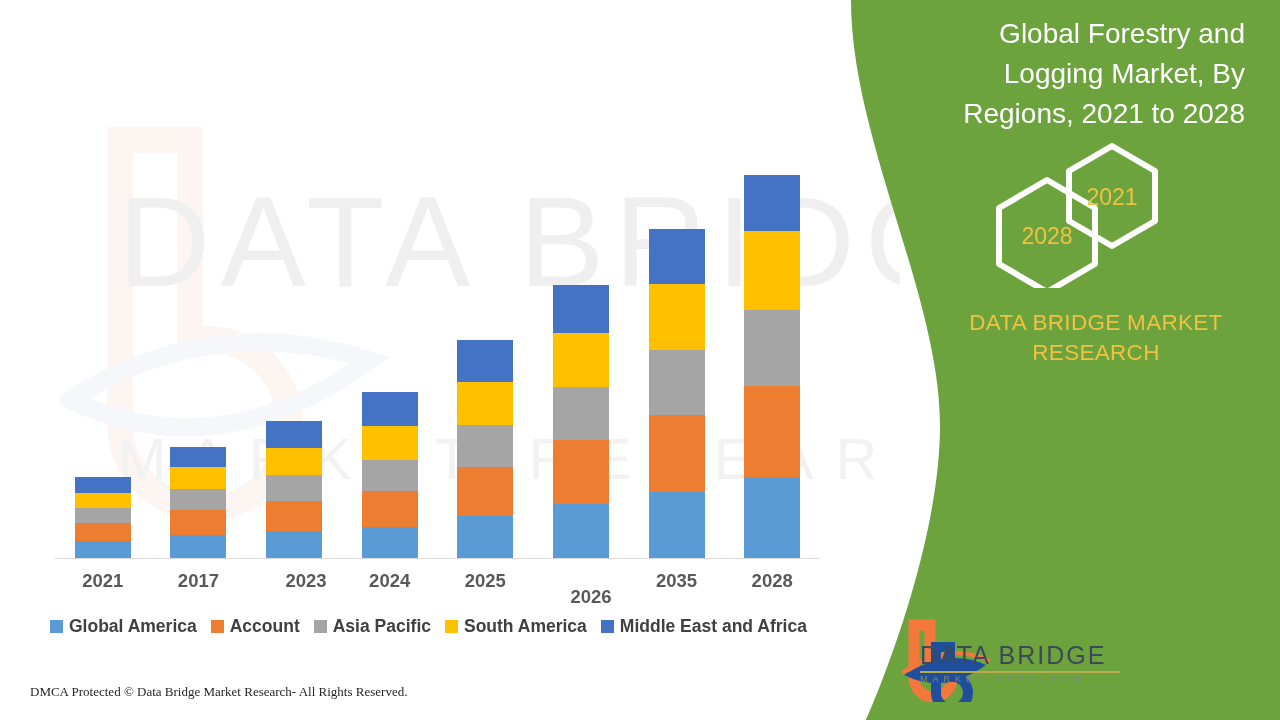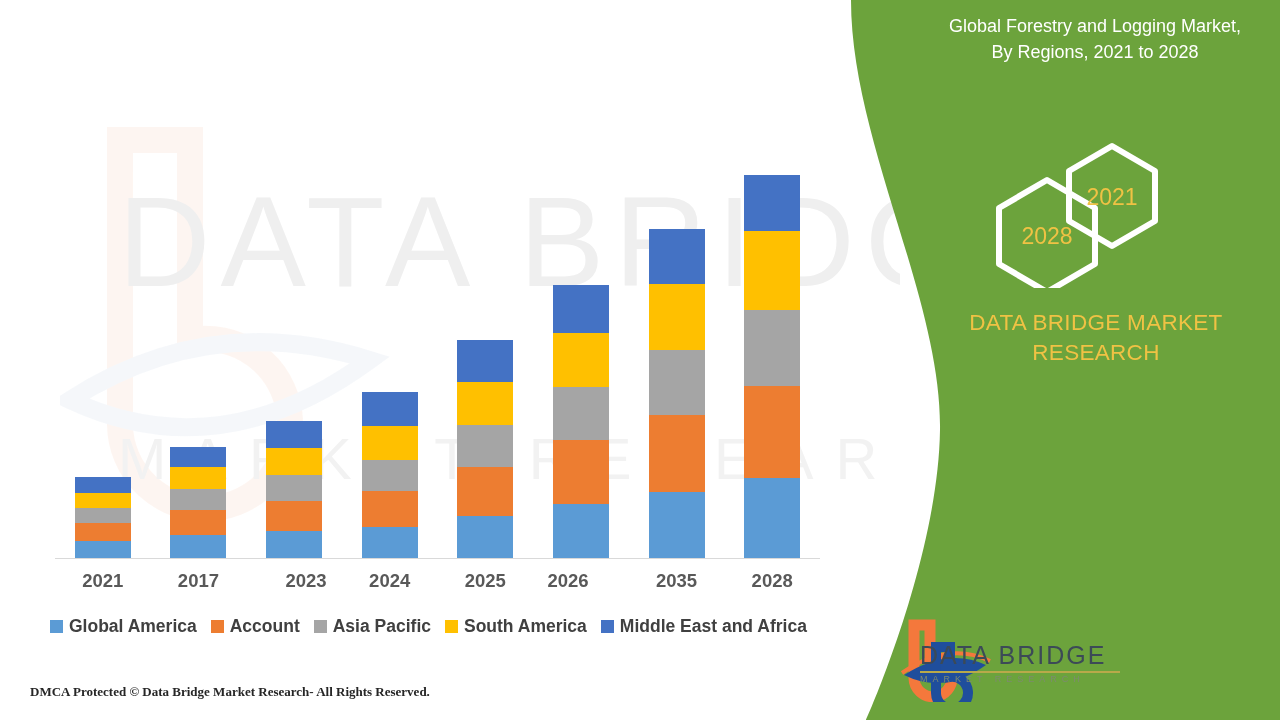--- a/index.html
+++ b/index.html
@@ -77,40 +77,40 @@
     display:flex; align-items:center; gap:14px;
     font-size:17.5px; font-weight:700; color:#404040;
   }
   .legend-item { display:flex; align-items:center; gap:6px; white-space:nowrap; }
   .legend-swatch { width:13px; height:13px; flex:0 0 auto; }
 
   
   #footer-left {
     position:absolute; left:30px; top:684px;
     font-family:"Liberation Serif", serif;
-    font-size:13px; color:#262626; white-space:nowrap;font-weight:bold;
+    font-size:13px; color:#262626; white-space:nowrap;
   }
   #footer-right {
     position:absolute; left:460px; top:685px;
     font-family:"Liberation Serif", serif;
     font-size:12.5px; color:#262626; white-space:nowrap;
   }
 
   
   #green-panel {
     position:absolute; left:0; top:0; width:1280px; height:720px;
     pointer-events:none;
   }
   #green-content {
     position:absolute; right:0; top:0; width:400px; height:720px;
   }
   #panel-title {
     position:absolute; right:35px; top:14px; width:300px;
-    text-align:center;
-    font-size:18px; font-weight:400; line-height:1.42;
+    text-align:right;
+    font-size:28px; font-weight:400; line-height:1.42;
     color:#ffffff;
   }
   #hexes { position:absolute; right:88px; top:138px; width:200px; height:150px; }
   .hex-label {
     position:absolute; font-size:23px; font-weight:400; color:#f0c244;
     text-align:center; width:90px;
   }
   #brand-text {
     position:absolute; right:34px; top:308px; width:300px;
     text-align:center;
@@ -210,21 +210,21 @@
             <div class="seg" style="height: 56.2375px; background: rgb(68, 114, 196);"></div>
           </div>
         </div>
       </div>
     <div id="axis-line"></div>
   <div class="tick-label" style="left: 57.8125px;">2021</div>
       <div class="tick-label" style="left: 153.438px;">2017</div>
       <div class="tick-label" style="left: 261px;">2023</div>
       <div class="tick-label" style="left: 344.688px;">2024</div>
       <div class="tick-label" style="left: 440.312px;">2025</div>
-      <div class="tick-label" style="left: 523px;">2026</div>
+      <div class="tick-label" style="left: 546px; margin-top: 16px;">2026</div>
       <div class="tick-label" style="left: 631.562px;">2035</div>
       <div class="tick-label" style="left: 727.188px;">2028</div>
     </div>
 
   <div id="legend">
       <div class="legend-item">
         <span class="legend-swatch" style="background: rgb(91, 155, 213);"></span>
         <span>Global America</span>
       </div>
       <div class="legend-item">

